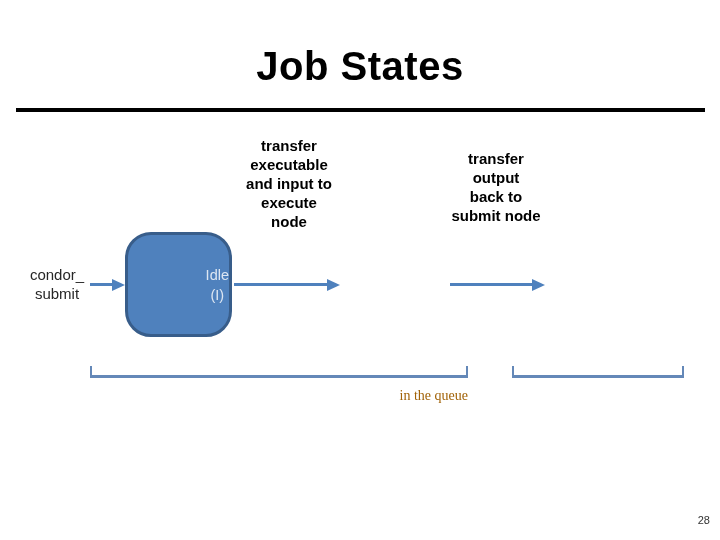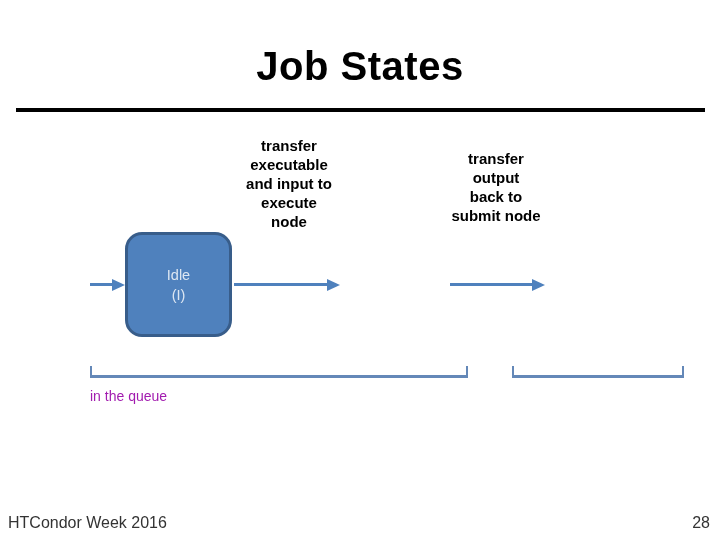--- a/index.html
+++ b/index.html
@@ -35,22 +35,22 @@
 
   .condor-label{
     position:absolute;left:17px;top:265px;width:80px;
     text-align:center;font-size:15px;line-height:19px;color:#262626;
   }
 
   .state-box{
     position:absolute;top:232px;height:105px;
     background:var(--box-fill);
     border:3px solid var(--box-border);
-    border-radius:17px;
-    display:flex;align-items:center;justify-content:center;
+    border-radius:26px;
+    display:flex;align-items:center;justify-content:flex-end;
     text-align:center;color:var(--box-text);
     font-size:14.5px;line-height:20px;
   }
   .state-box.idle{left:125px;width:107px;}
   .state-box.running{left:340px;width:108px;}
   .state-box.completed{left:545px;width:113px;}
 
   .arrow{
     position:absolute;top:278px;height:13px;
     display:flex;align-items:center;
@@ -69,33 +69,33 @@
   .bracket{
     position:absolute;top:366px;height:12px;
     border-left:2px solid var(--bracket);
     border-right:2px solid var(--bracket);
     border-bottom:3px solid var(--bracket);
   }
   .bracket.in-queue{left:90px;width:378px;}
   .bracket.leaving-queue{left:512px;width:172px;}
 
   .bracket-label{
-    position:absolute;top:388px;text-align:left;
-    font-size:14px;color:#a21caf;
+    position:absolute;top:388px;text-align:right;
+    font-size:14px;color:#a16207;font-family:Liberation Serif, serif;
   }
   .bracket-label.in-queue{left:90px;width:378px;}
   .bracket-label.leaving-queue{left:512px;width:172px;}
 
   .footer-text{
     position:absolute;left:8px;top:514px;
     font-size:16px;color:#333;
   }
   .page-number{
     position:absolute;right:10px;top:514px;
-    font-size:16px;color:#333;text-align:left;
+    font-size:11px;color:#333;text-align:left;
   }
 </style>
 </head>
 <body>
 
 <div class="slide">
 
   <h1 class="page-title">Job States</h1>
   <div class="title-rule"></div>
 
@@ -103,20 +103,22 @@
 executable
 and input to
 execute
 node</div>
 
   <div class="annotation transfer-out preline">transfer
 output
 back to
 submit node</div>
 
+  <div class="condor-label preline">condor_
+submit</div>
 
   <div class="arrow a-submit">
     <div class="arrow-line"></div>
     <div class="arrow-head"></div>
   </div>
 
   <div class="state-box idle">
     <span class="preline">Idle
 (I)</span>
   </div>
@@ -131,16 +133,15 @@
     <div class="arrow-line"></div>
     <div class="arrow-head"></div>
   </div>
 
 
   <div class="bracket in-queue"></div>
   <div class="bracket-label in-queue">in the queue</div>
 
   <div class="bracket leaving-queue"></div>
 
-  <div class="footer-text">HTCondor Week 2016</div>
   <div class="page-number">28</div>
 
 </div>
 
 </body></html>

